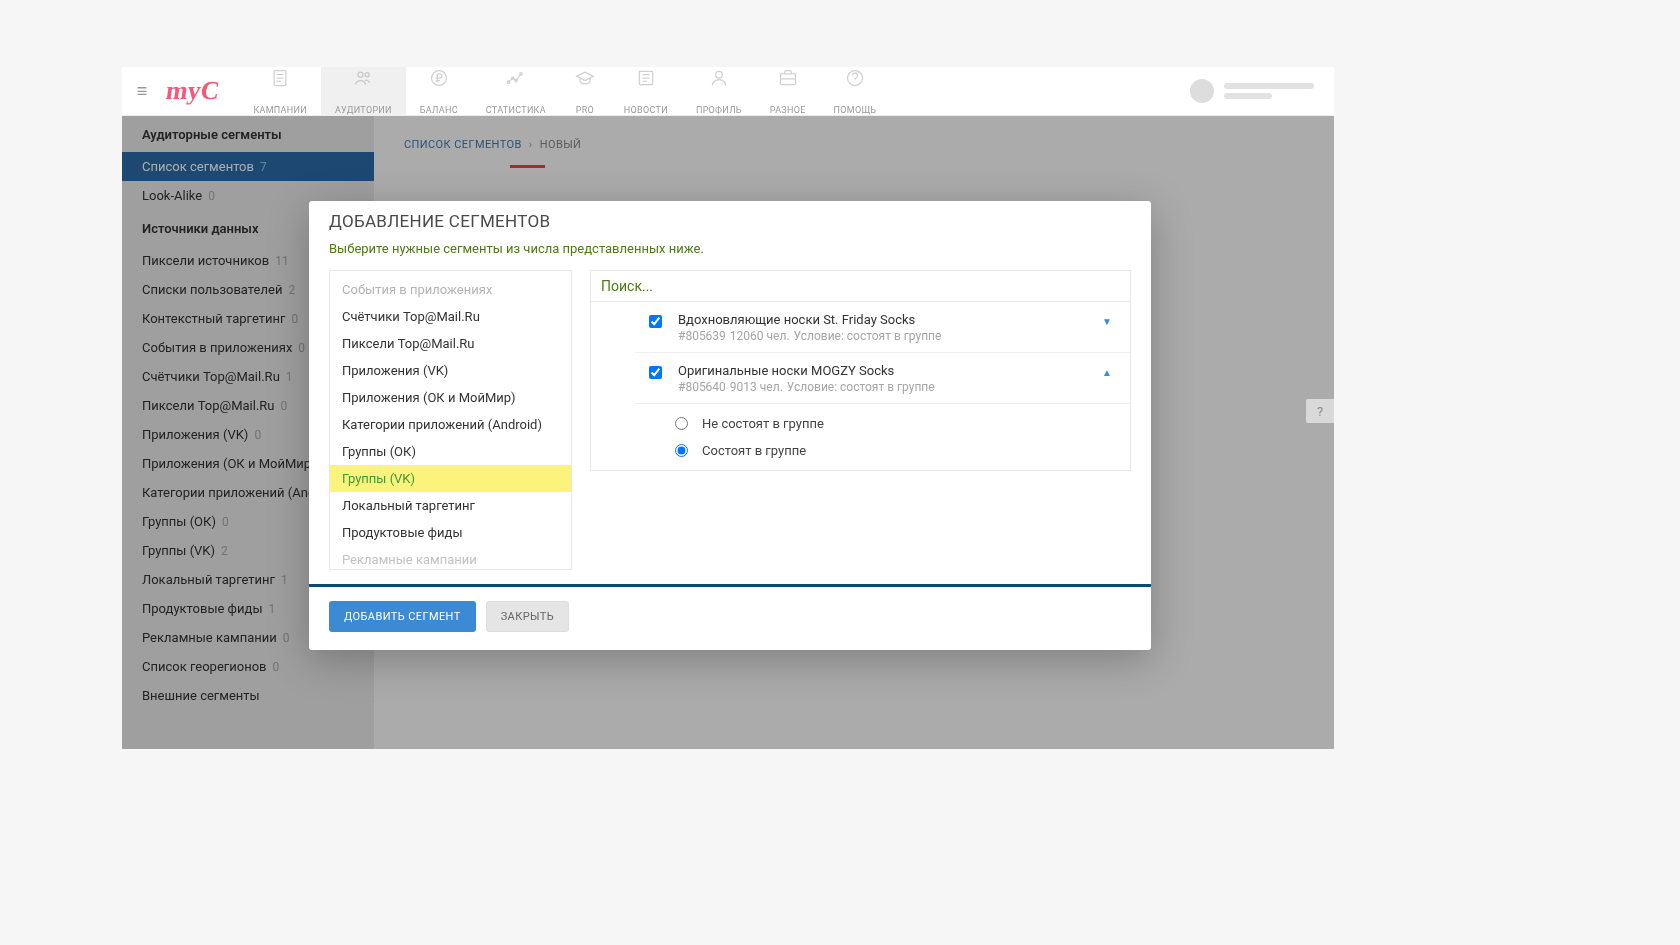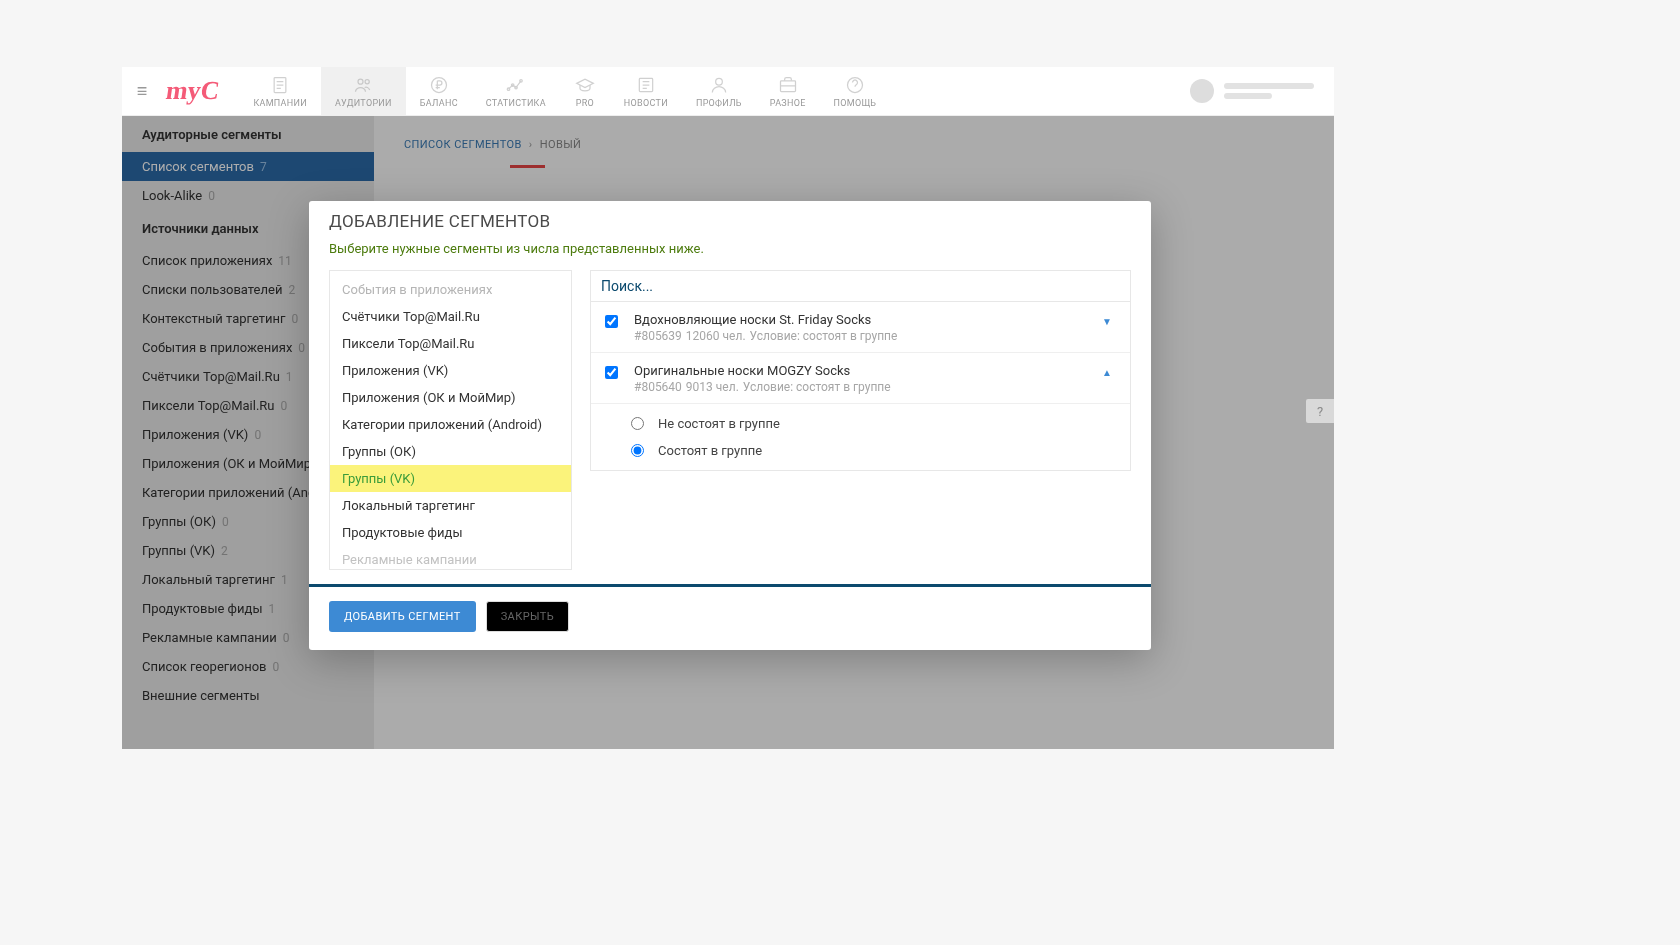--- a/index.html
+++ b/index.html
@@ -45,21 +45,21 @@
 }
 .nav {
   display: flex;
   flex: 1;
   height: 100%;
 }
 .nav-item {
   display: flex;
   flex-direction: column;
   align-items: center;
-  justify-content: center;
+  justify-content: space-between;
   padding: 0 14px;
   height: 100%;
   color: #999;
   font-size: 9px;
   letter-spacing: 0.3px;
 }
 .nav-item.active {
   background: #f0f0f0;
 }
 .nav-item .nav-icon {
@@ -218,26 +218,27 @@
 
 .segment-right {
   flex: 1;
   display: flex;
   flex-direction: column;
 }
 .search-box {
   border: 1px solid #e7e7e7;
   padding: 7px 10px;
   font-size: 14px;
-  color: #0c4a6e;
+  color: #4d7c0f;
 }
 .result-box {
   border: 1px solid #e7e7e7;
   border-top: none;
   min-height: 130px;
+  padding-left: 44px;
 }
 .result-row {
   display: flex;
   align-items: flex-start;
   padding: 10px 14px 9px 14px;
   border-bottom: 1px solid #efefef;
 }
 .result-row:last-child { border-bottom: none; }
 .result-check {
   margin-top: 3px;
@@ -281,21 +282,21 @@
   letter-spacing: 0.4px;
   border-radius: 3px;
   cursor: pointer;
   border: 1px solid transparent;
 }
 .btn-primary {
   background: #3d8ad4;
   color: #fff;
 }
 .btn-secondary {
-  background: #000000;
+  background: #e5e5e5;
   border: 1px solid #ddd;
   color: #666;
 }
 
 .help-tab {
   position: absolute;
   right: 346px;
   top: 399px;
   width: 28px;
   height: 24px;
@@ -419,21 +420,21 @@
           <span>Список сегментов</span>
           <span class="count">7</span>
         </div>
       <div class="sidebar-item">
           <span>Look-Alike</span>
           <span class="count">0</span>
         </div>
 
       <div class="sidebar-header">Источники данных</div>
       <div class="sidebar-item">
-          <span>Список приложениях</span>
+          <span>Пиксели источников</span>
           <span class="count">11</span>
         </div>
       <div class="sidebar-item">
           <span>Списки пользователей</span>
           <span class="count">2</span>
         </div>
       <div class="sidebar-item">
           <span>Контекстный таргетинг</span>
           <span class="count">0</span>
         </div>

